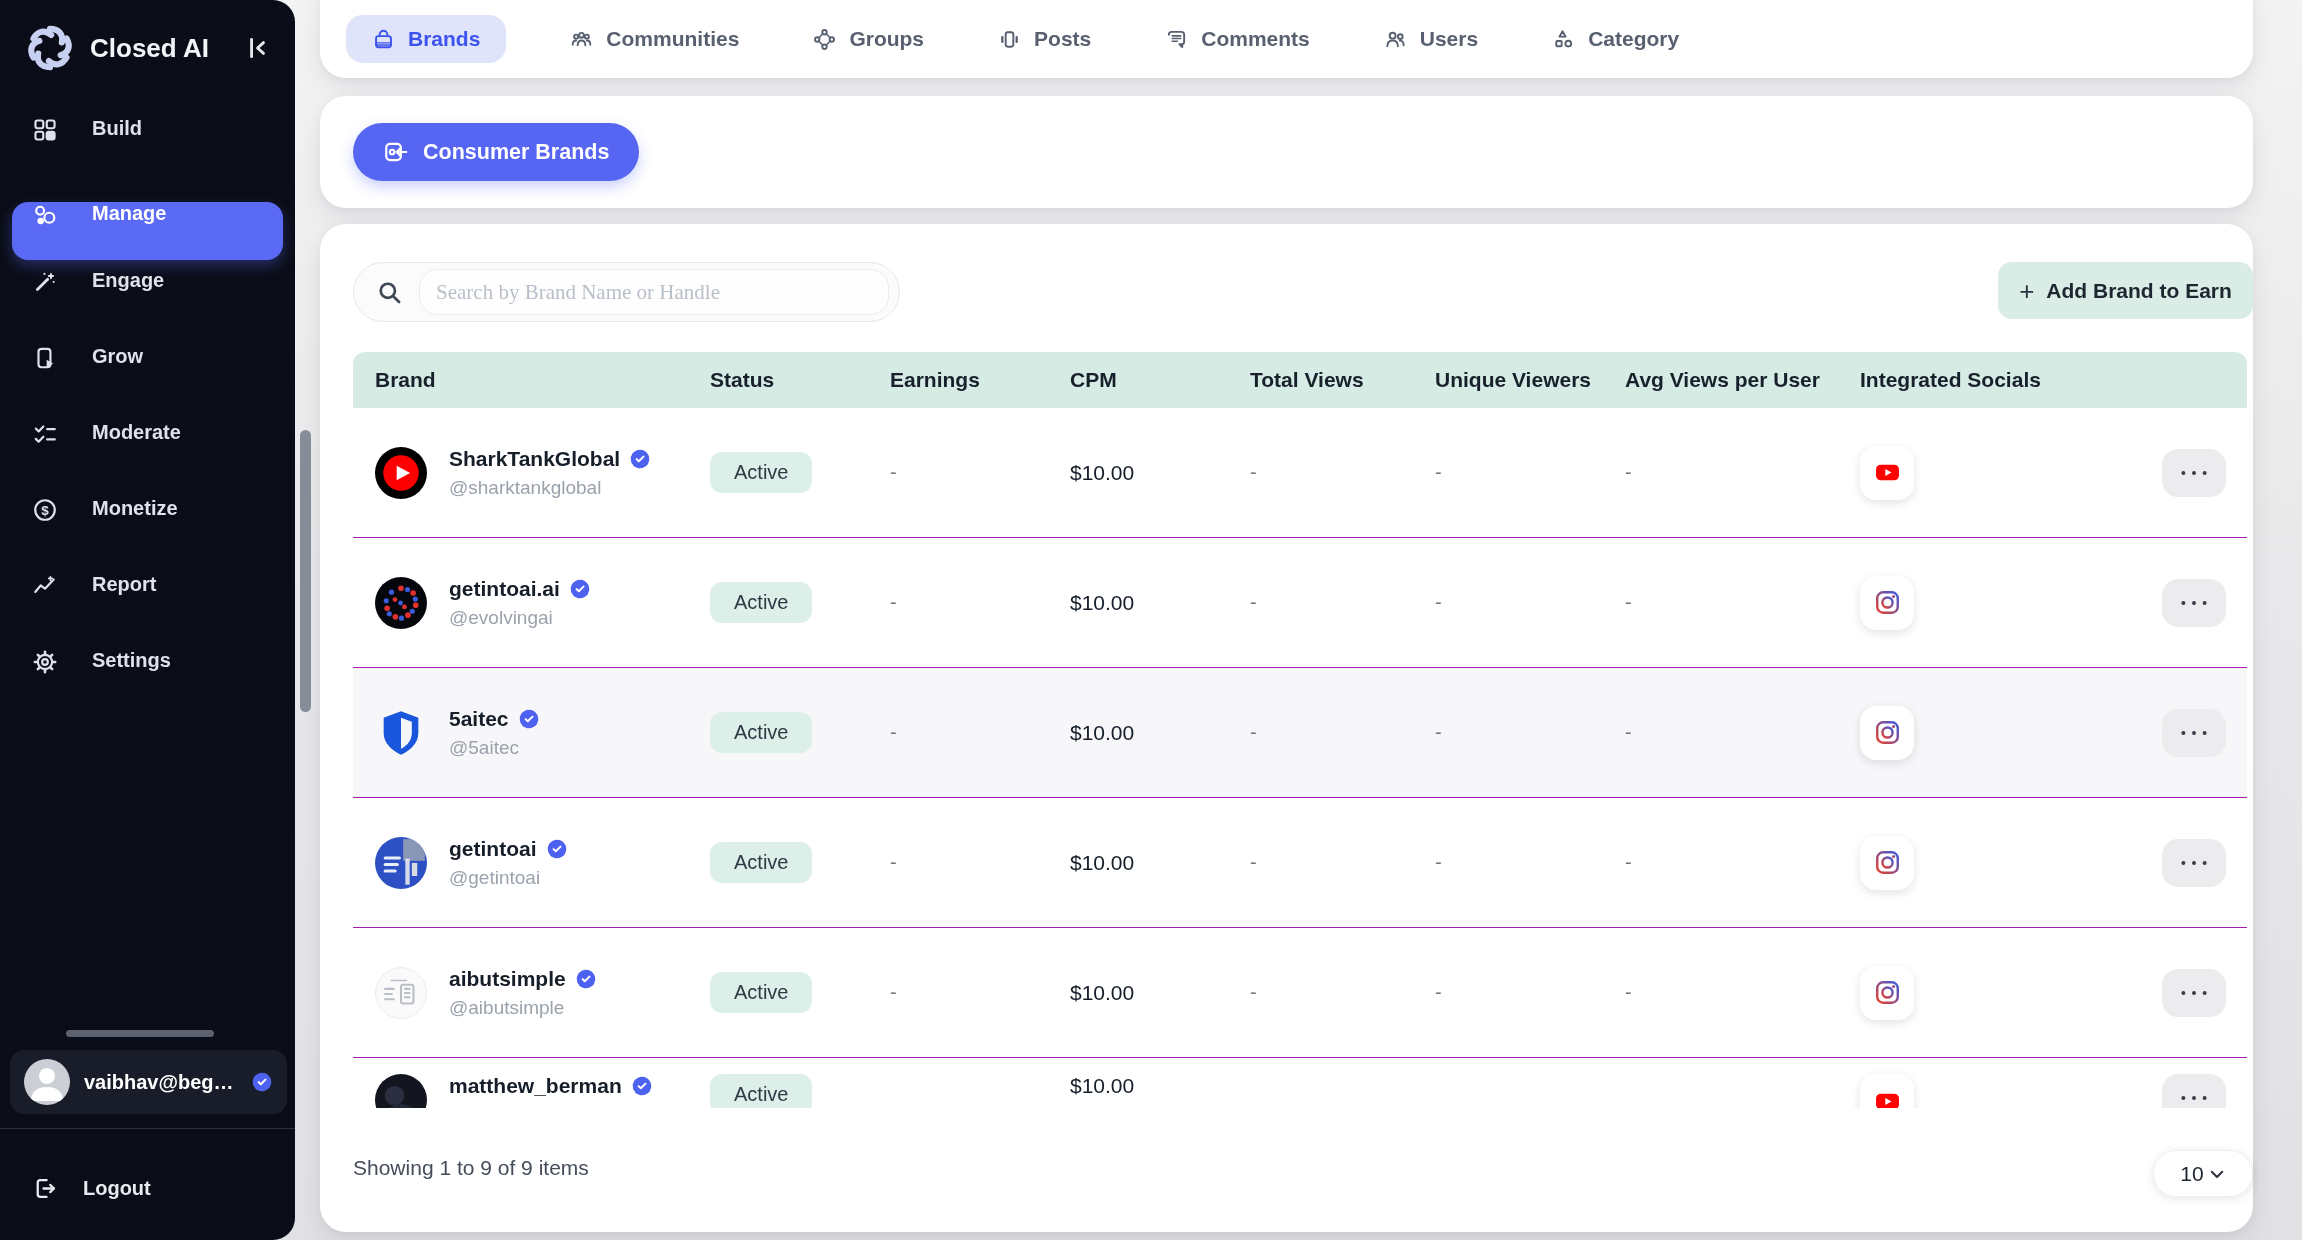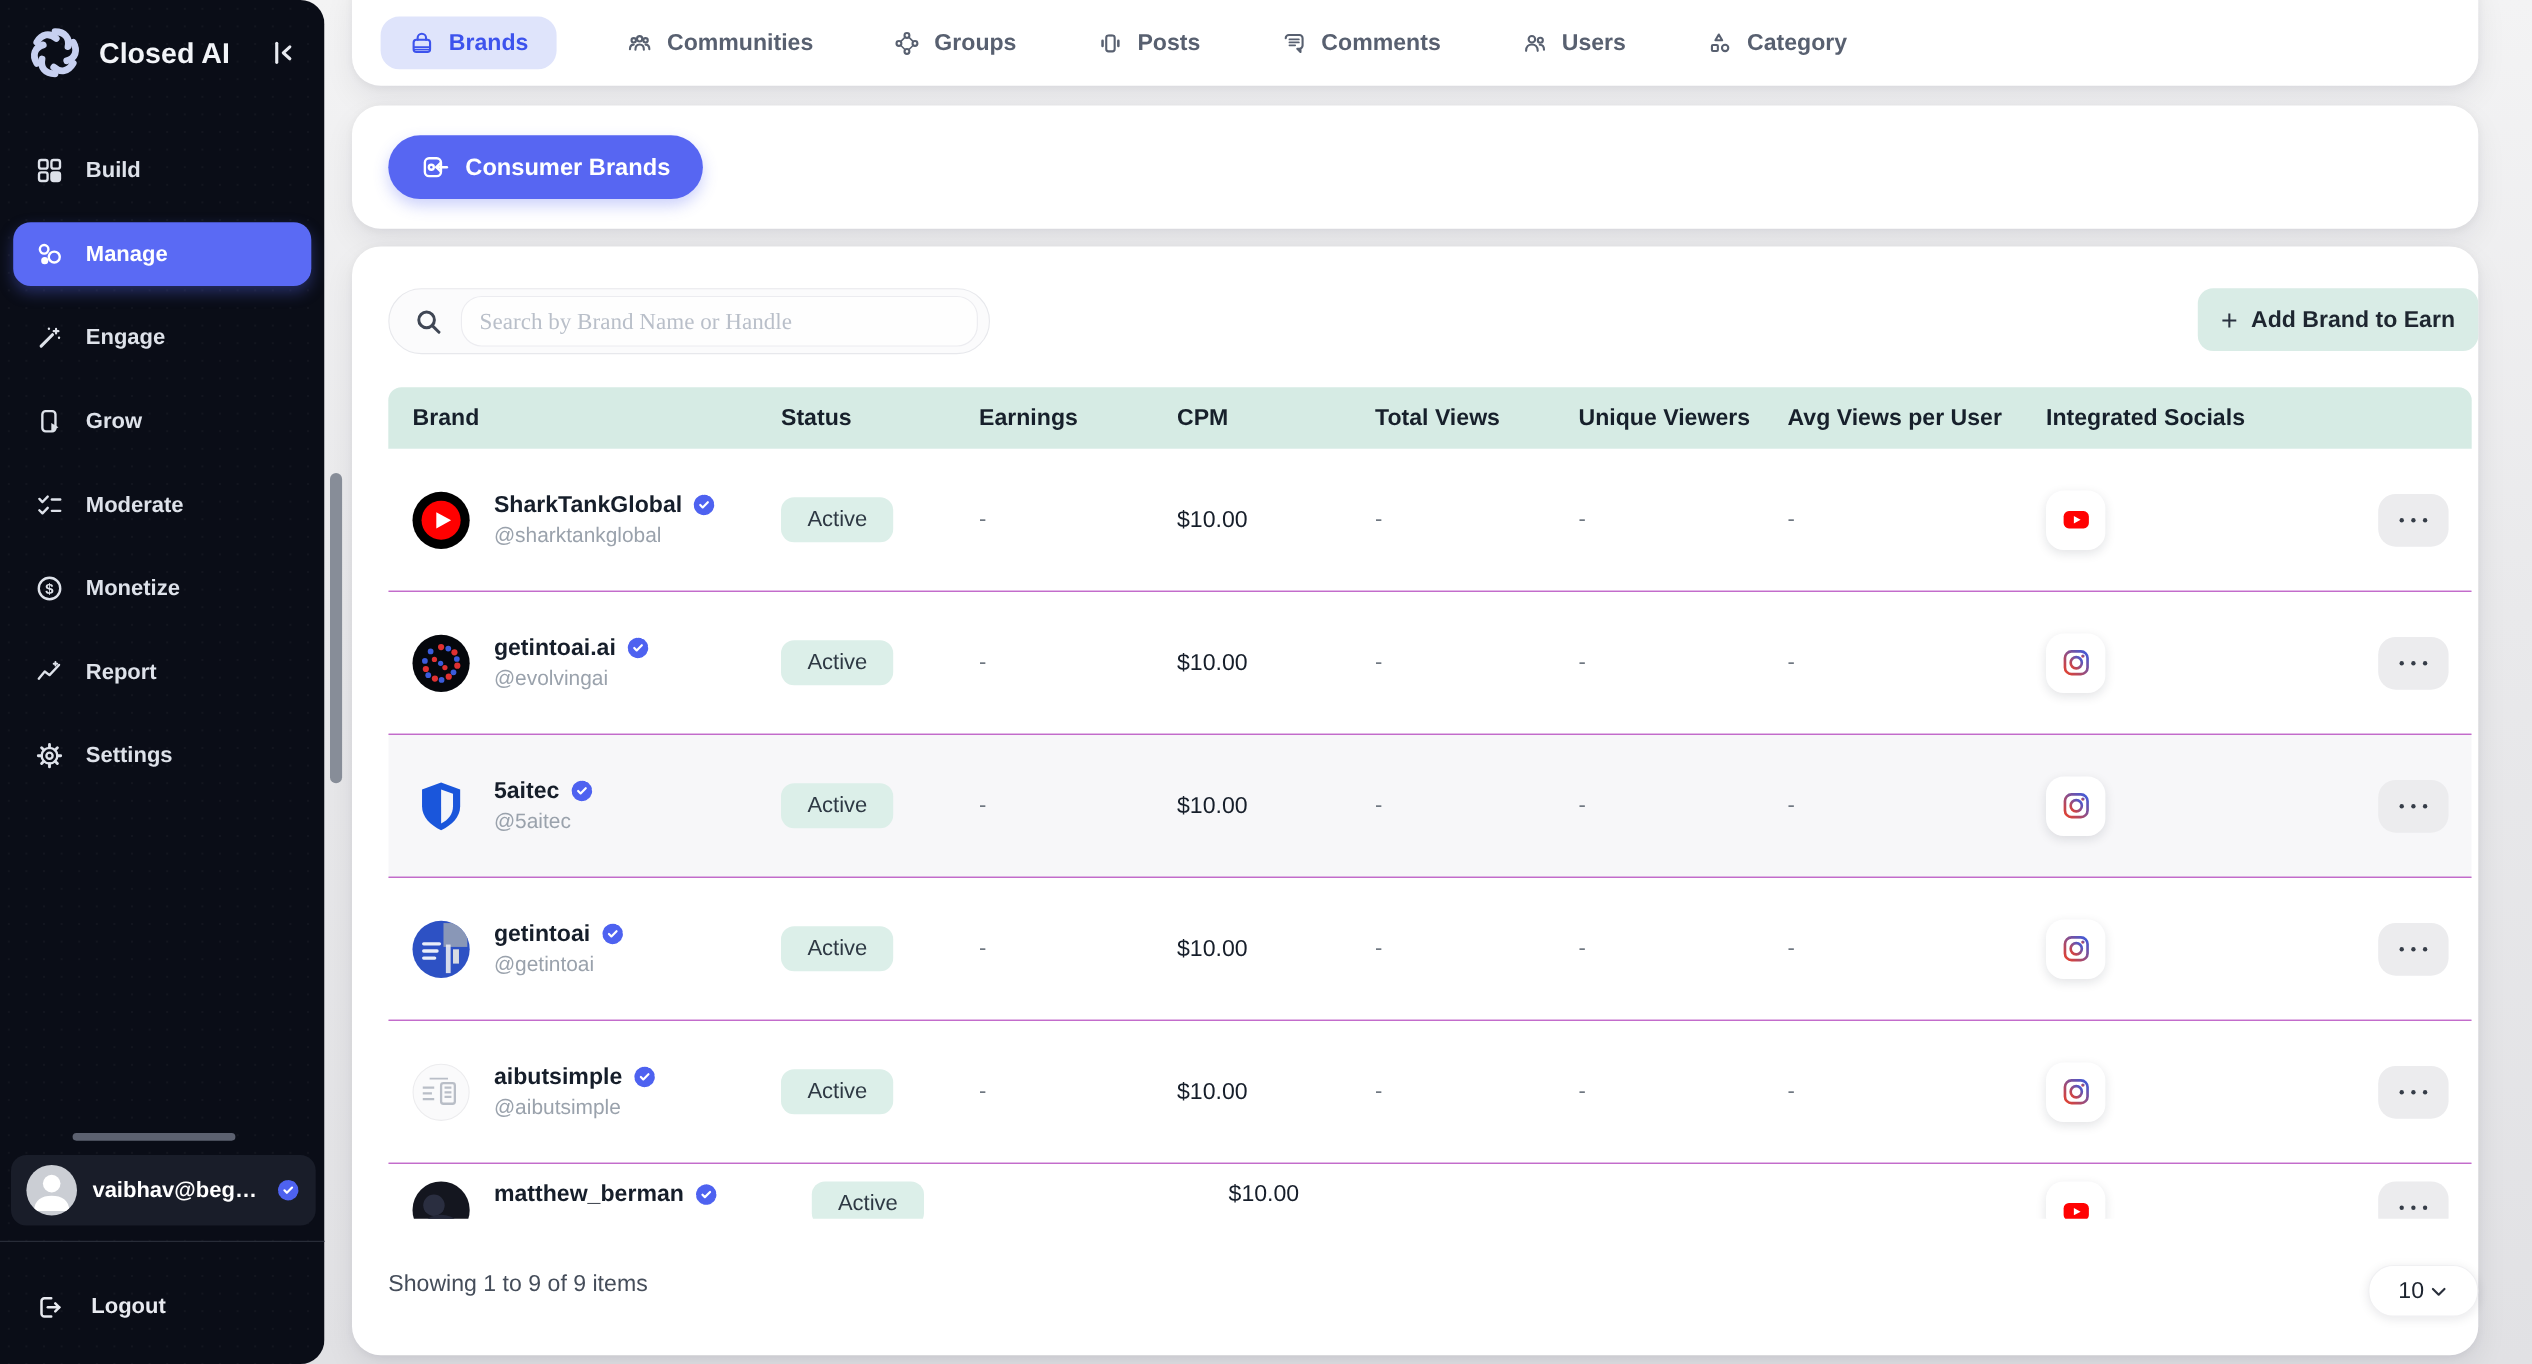--- a/index.html
+++ b/index.html
@@ -17,21 +17,21 @@
     background:#0a0d17; border-radius:0 22px 22px 0; z-index:5;
     background-image: radial-gradient(rgba(255,255,255,.035) 1px, transparent 1.4px);
     background-size:16px 16px; }
   .sb-header { position:absolute; top:18px; left:22px; right:20px; height:60px;
     display:flex; align-items:center; }
   .logo { width:56px; height:56px; display:flex; align-items:center; justify-content:center; }
   .brand-name { margin-left:12px; font-size:26px; font-weight:700; color:#f2f4f8; flex:1; }
   .collapse { background:none; border:none; cursor:pointer; width:36px; height:36px;
     display:flex; align-items:center; justify-content:center; color:#e8eaf0; }
   .sb-nav { position:absolute; top:117px; left:0; right:0; }
-  .nav-item { height:76px; display:flex; align-items:center; gap:20px; padding-left:32px;
+  .nav-item { height:76px; display:flex; gap:34px; padding-left:32px;
     color:#dee2ea; font-size:20px; font-weight:600; cursor:pointer; }
   .nav-item .nav-icon { width:26px; height:26px; display:flex; }
   .nav-item.active { margin:9px 12px; height:58px; padding-left:20px;
     background:#5a6af4; border-radius:16px; color:#fff;
     box-shadow:0 6px 14px rgba(90,106,244,.35); }
   .sb-scroll-handle { position:absolute; left:66px; top:1030px; width:148px; height:7px;
     border-radius:4px; background:#5c6170; cursor:grab; }
   .user-card { position:absolute; left:10px; right:8px; top:1050px; height:64px;
     background:#191d29; border-radius:14px; display:flex; align-items:center;
     padding:0 14px; gap:14px; cursor:pointer; }
@@ -84,21 +84,21 @@
     align-items:center; }
   .thead { position:absolute; left:33px; top:128px; width:1894px; height:56px;
     background:#d6ebe4; border-radius:12px 12px 0 0; font-size:21px; font-weight:700;
     color:#17202b; }
   .th { padding-left:22px; white-space:nowrap; }
   .tbody { position:absolute; left:33px; top:184px; width:1894px; height:700px;
     overflow:hidden; }
   .trow { height:130px; border-bottom:1px solid #a21caf; background:#fff; cursor:pointer; }
   .trow.alt { background:#f7f7f9; }
   .trow.partial { align-items:start; }
-  .trow.partial .cell { padding-top:16px;text-align:center; }
+  .trow.partial .cell { padding-top:16px; }
   .cell { padding-left:22px; }
   .brand-cell { display:flex; align-items:center; gap:22px; }
   .trow.partial .brand-cell { align-items:flex-start; }
   .row-avatar { width:52px; height:52px; border-radius:50%; flex:none; overflow:hidden;
     display:flex; align-items:center; justify-content:center; }
   .av-youtube-play { background:#000; }
   .av-dots-spiral  { background:#05070c; }
   .av-blue-shield  { background:transparent; }
   .av-blue-photo   { background:#2d51c4; }
   .av-white-sketch { background:#fafafb; border:1px solid #ececee; }

